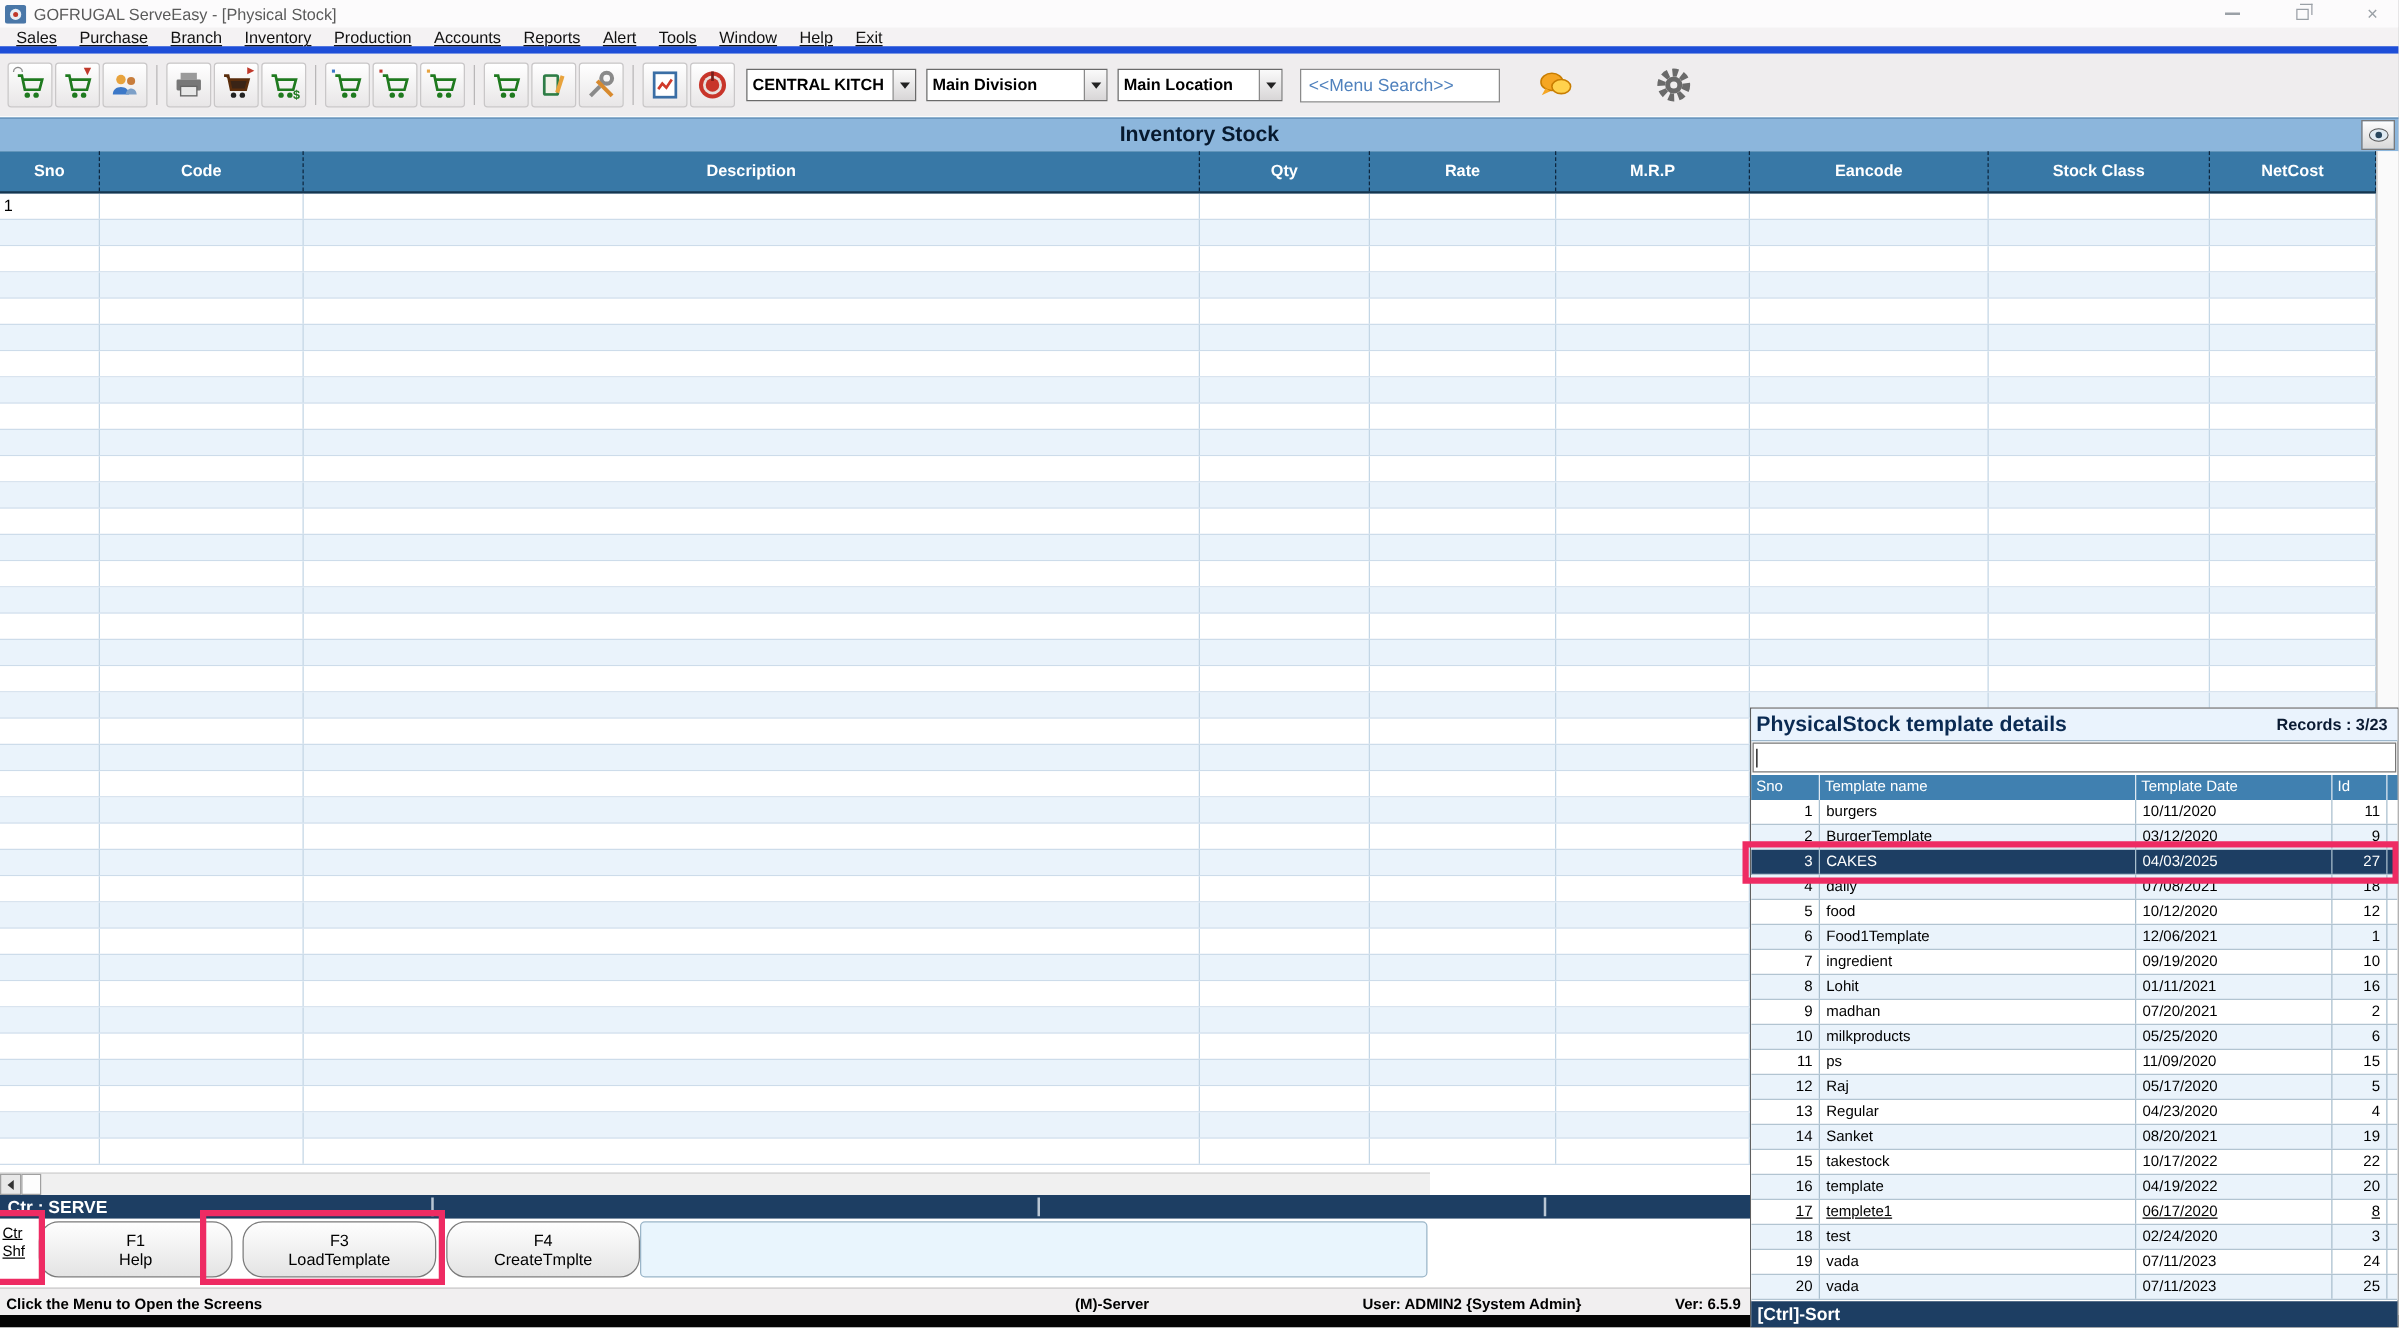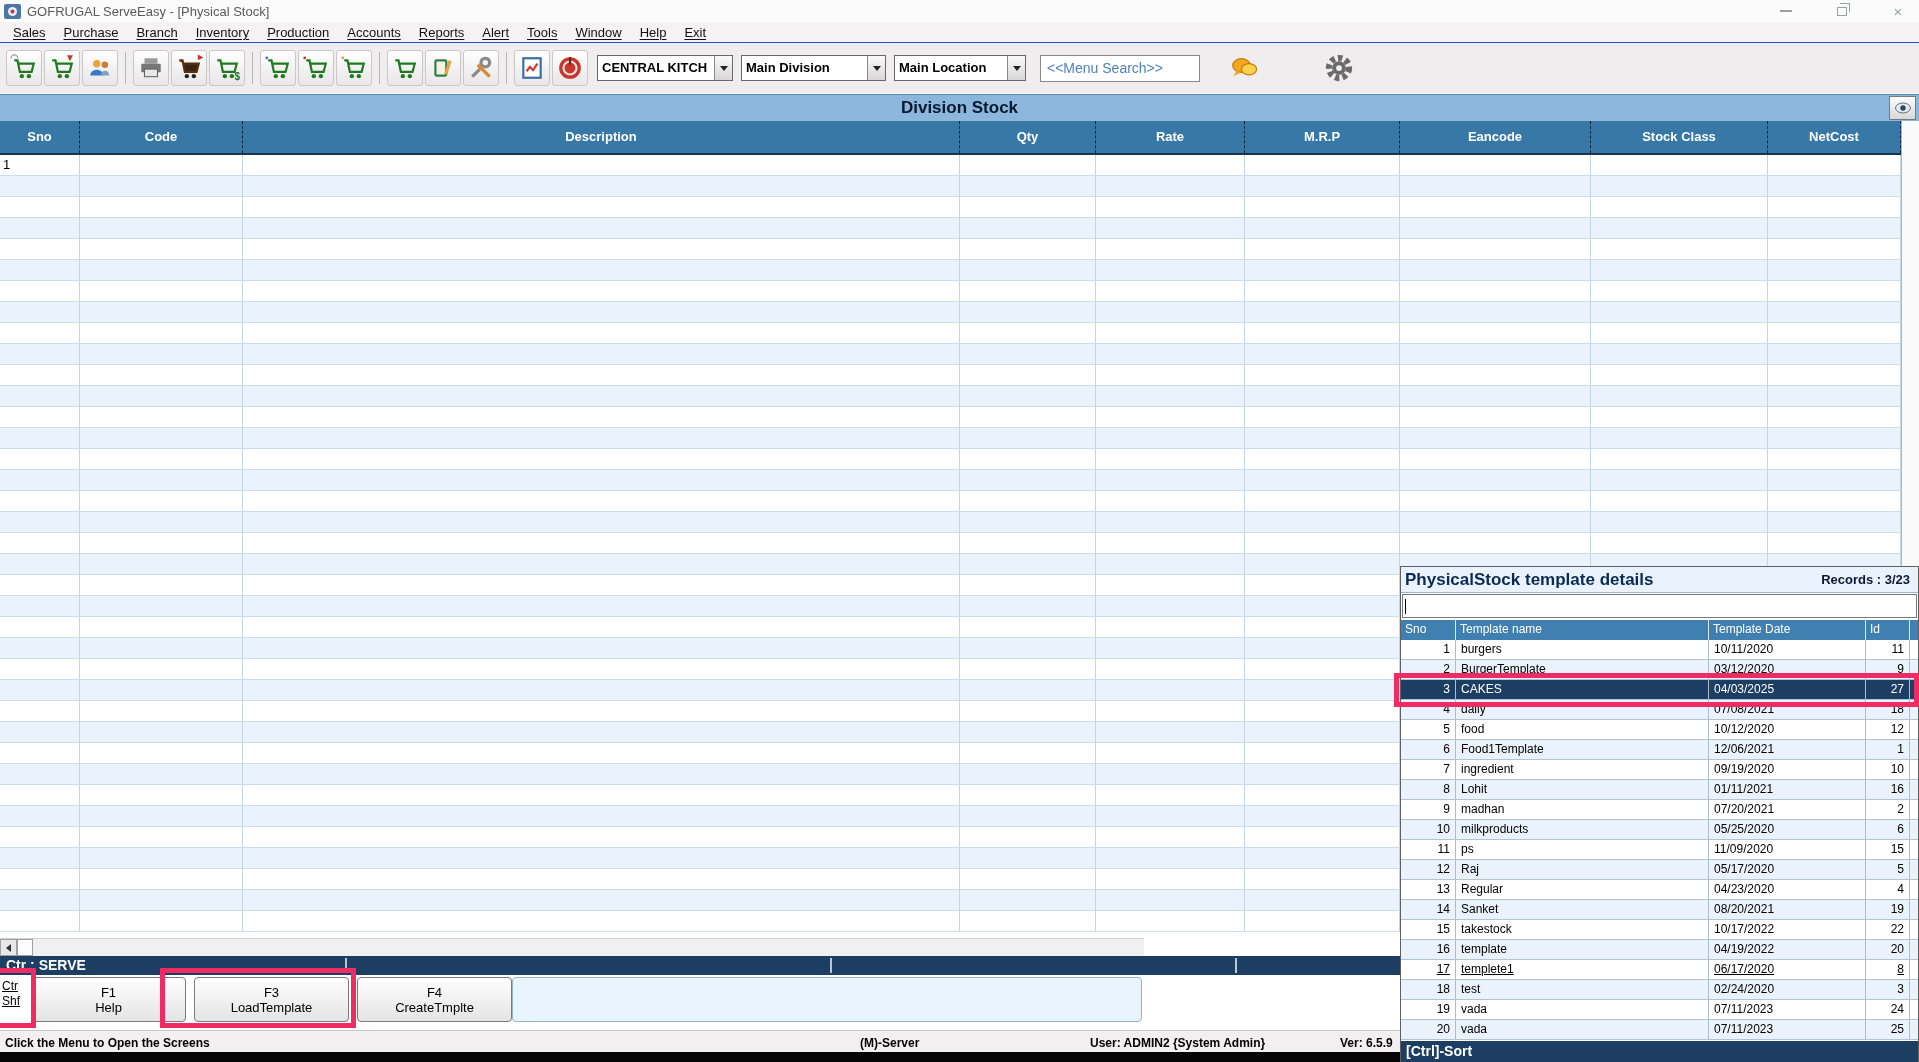--- a/index.html
+++ b/index.html
@@ -10,21 +10,21 @@
   .titlebar { position:absolute; top:0; left:0; width:100%; height:22px; background:#fcfbfc; display:flex; align-items:center; padding-left:4px;text-align:center; }
   .titlebar .app-ico { width:17px; height:15px; margin-right:6px; }
   .titlebar .ttl { font-size:13px; color:#5a5a5a; }
   .win-ctrls { position:absolute; right:10px; top:0; height:22px; display:flex; align-items:center; gap:34px; }
   .wc { width:22px; height:18px; display:flex; align-items:center; justify-content:center; color:#9aa0a6; font-size:15px; }
   .wc .minbar { width:12px; height:2px; background:#9aa0a6; }
   .wc .restore { position:relative; width:10px; height:9px; border:1.5px solid #9aa0a6; background:#fcfbfc; }
   .wc .restore::before { content:""; position:absolute; left:2px; top:-5px; width:9px; height:8px; border:1.5px solid #9aa0a6; border-bottom:none; border-left:none; }
 
   
-  .menubar { position:absolute; top:22px; left:0; width:100%; height:21px; background:#f4f2f3; display:flex; align-items:center; padding-left:4px; border-bottom:1px solid #1d4ed8; }
+  .menubar { position:absolute; top:22px; left:0; width:100%; height:21px; background:#f4f2f3; display:flex; align-items:center; padding-left:4px; border-bottom:6px solid #1d4ed8; }
   .menu-item { font-size:13px; color:#111; padding:0 9px; text-decoration:underline; text-decoration-thickness:0.5px; text-underline-offset:2px; }
 
   
   .toolbar { position:absolute; top:43px; left:0; width:100%; height:50px; background:#efedee; display:flex; align-items:center; padding-left:5px; }
   .tbtn { position:relative; width:36px; height:36px; margin:0 1px; border:1px solid #c9c7c8; border-radius:3px;
           background:linear-gradient(#ffffff,#e8e6e7); display:flex; align-items:center; justify-content:center; }
   .tbtn svg { width:26px; height:26px; }
   .tsep { width:1px; height:32px; background:#b9b7b8; margin:0 6px; }
   .ov { position:absolute; font-size:10px; font-weight:bold; line-height:10px; }
   .combo { display:flex; align-items:stretch; height:26px; border:1px solid #6a6a6a; background:#fff; margin-left:8px; }
@@ -55,21 +55,21 @@
   .hs-arrow { position:absolute; left:0; top:0; width:17px; height:17px; border:1px solid #a0a0a0; background:#e8e8e8; display:flex; align-items:center; justify-content:center; }
   .hs-arrow .tri { width:0; height:0; border-top:4px solid transparent; border-bottom:4px solid transparent; border-right:5px solid #333; }
   .hs-thumb { position:absolute; left:17px; top:0; width:16px; height:17px; border:1px solid #a0a0a0; background:#fdfdfd; }
 
   .ctr-bar { position:absolute; top:956px; left:0; width:1400px; height:19px; background:#1d3e63; color:#fff; font-size:14px; font-weight:bold; line-height:18px; padding-left:6px; }
   .ctr-seg { position:absolute; top:2px; width:2px; height:15px; background:#b9c6d4; }
 
   .fnrow { position:absolute; top:975px; left:0; width:1400px; height:55px; background:#fff; }
   .mods { position:absolute; left:2px; top:4px; font-size:12px; color:#000; line-height:15px;text-decoration:underline; }
   .fn-buttons { position:absolute; left:31px; top:2px; display:flex; gap:8px; }
-  .fn-btn { width:155px; height:45px; border:1px solid #7a7a7a; border-radius:4px; background:linear-gradient(#fefefe,#e4e4e4);
+  .fn-btn { width:155px; height:45px; border:1px solid #7a7a7a; border-radius:16px; background:linear-gradient(#fefefe,#e4e4e4);
             display:flex; flex-direction:column; align-items:center; justify-content:center; font-size:13px; color:#000; }
   .wide-panel { position:absolute; left:512px; top:2px; width:630px; height:45px; border:1px solid #9ab5c8; border-radius:4px; background:#e9f5fd; }
 
   .statusbar { position:absolute; top:1030px; left:0; width:100%; height:22px; background:#f1eff0; border-top:1px solid #c9c9c9; font-size:12px; font-weight:bold; color:#000; }
   .statusbar span { position:absolute; top:5px; white-space:nowrap; }
   .blackstrip { position:absolute; top:1052px; left:0; width:100%; height:10px; background:#050505; }
 
   
   .popup { position:absolute; left:1400px; top:566px; width:519px; height:496px; background:#fff; border:1px solid #5f5f5f; z-index:30; }
   .p-title { height:26px; background:#eaf3fd; border-bottom:1px solid #9db7cc; display:flex; align-items:center; }
@@ -276,21 +276,21 @@
     <div class="tbtn flat gear-btn">
         <svg viewBox="0 0 24 24" style="width:30px;height:30px">
           <circle cx="12" cy="12" r="8" fill="none" stroke="#6a6a6a" stroke-width="5" stroke-dasharray="3.5 2.6"></circle>
           <circle cx="12" cy="12" r="5.5" fill="#6a6a6a"></circle>
           <circle cx="12" cy="12" r="2.3" fill="#efedee"></circle>
         </svg>
       </div>
   </div>
 
   <div class="grid-title">
-    <div class="gt">Division Stock</div>
+    <div class="gt">Inventory Stock</div>
     <div class="eye-btn">
       <svg viewBox="0 0 24 18">
           <ellipse cx="12" cy="9" rx="9" ry="6" fill="#dfeaf2" stroke="#555"></ellipse>
           <circle cx="12" cy="9" r="3.2" fill="#28475f"></circle>
         </svg>
     </div>
   </div>
 
   <div class="grid-header" style="grid-template-columns: 80px 163px 717px 136px 149px 155px 191px 177px 133px;">
       <div class="gh-cell">Sno</div>

